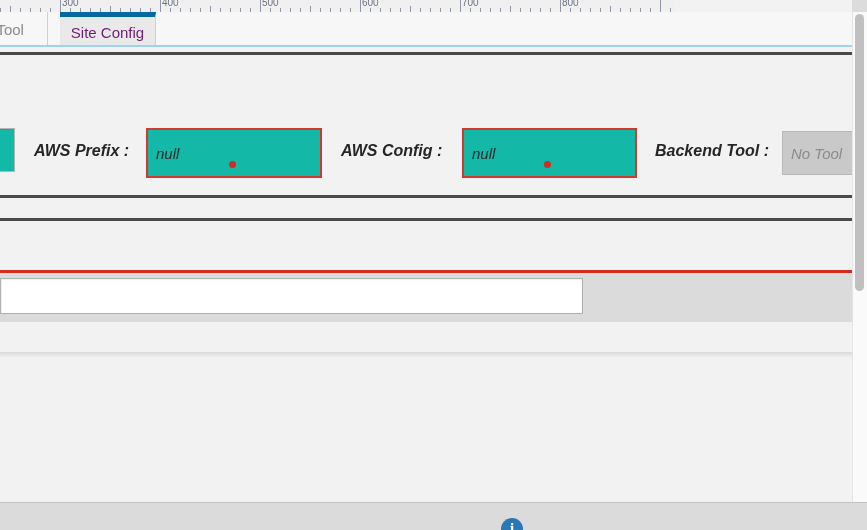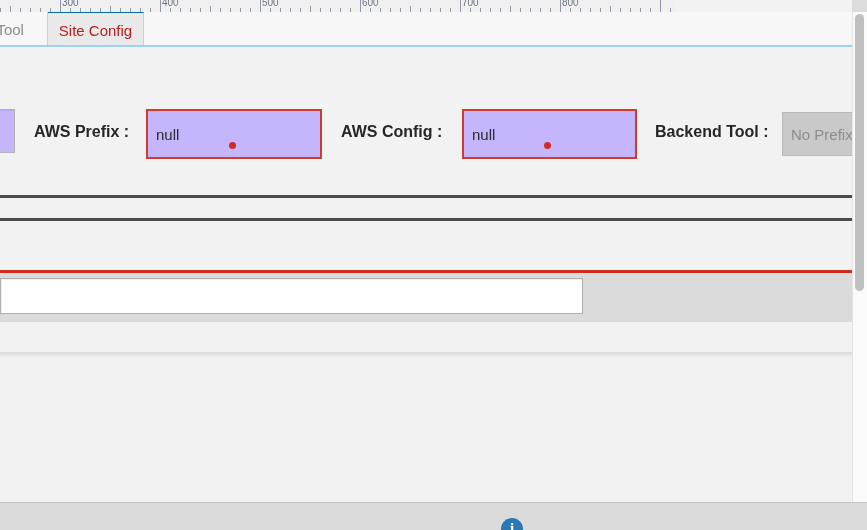--- a/index.html
+++ b/index.html
@@ -90,59 +90,60 @@
     white-space: nowrap;
   }
   .tab.inactive {
     left: -38px;
     width: 86px;
     background: #f7f7f7;
     color: #8b8b8b;
     border-right: 1px solid #cfcfcf;
   }
   .tab.active {
-    left: 48px;
+    left: 60px;
     width: 96px;
     background: #e9e9e9;
-    color: #b91c1c;
+    color: #701a75;
     border-right: 1px solid #cfcfcf;
-    border-top: 1px solid #0369a1;
+    border-top: 5px solid #0369a1;
   }
 
   
   .hr-dark-top {
     position: absolute;
     left: 0;
     top: 52px;
     width: 852px;
     height: 3px;
     background: #4a4a4a;
   }
 
   
   .form-area {
     position: absolute;
     left: 0;
-    top: 50px;
+    top: 69px;
     width: 852px;
     height: 120px;
     background: #f2f2f2;
+    font-style: italic;
   }
   .field-label {
     position: absolute;
     font-size: 16px;
     font-weight: bold;
     color: #262626;
     white-space: nowrap;
     font-family: "Liberation Sans", sans-serif;
   }
   .text-input {
     position: absolute;
     box-sizing: border-box;
-    background: #c4b5fd;
+    background: #14b8a6;
     font-size: 15px;
     color: #2b2b2b;
     font-family: "Liberation Sans", sans-serif;
     padding: 0 8px;
     display: flex;
     align-items: center;
     outline: none;
   }
   .text-input.error {
     border: 2px solid #cf3b2e;
@@ -410,21 +411,21 @@
     <div class="error-dot" style="left:229px; top:92px;"></div>
 
     <div class="field-label" style="left:341px; top:73px;">AWS Config :</div>
     <div class="text-input error" style="left:462px; top:59px; width:175px; height:50px;">
       <span>null</span>
     </div>
     <div class="error-dot" style="left:544px; top:92px;"></div>
 
     <div class="field-label" style="left:655px; top:73px;">Backend Tool :</div>
     <div class="text-input disabled" style="left:782px; top:62px; width:88px; height:44px;">
-      <span>No Prefix</span>
+      <span>No Tool</span>
     </div>
   </div>
 
   <div class="hr-dark" style="top:195px;"></div>
   <div class="band-light" style="top:198px; height:20px;"></div>
   <div class="hr-dark" style="top:218px;"></div>
   <div class="band-light" style="top:221px; height:49px;"></div>
   <div class="hr-red" style="top:270px;"></div>
 
   <div class="input-band"></div>

